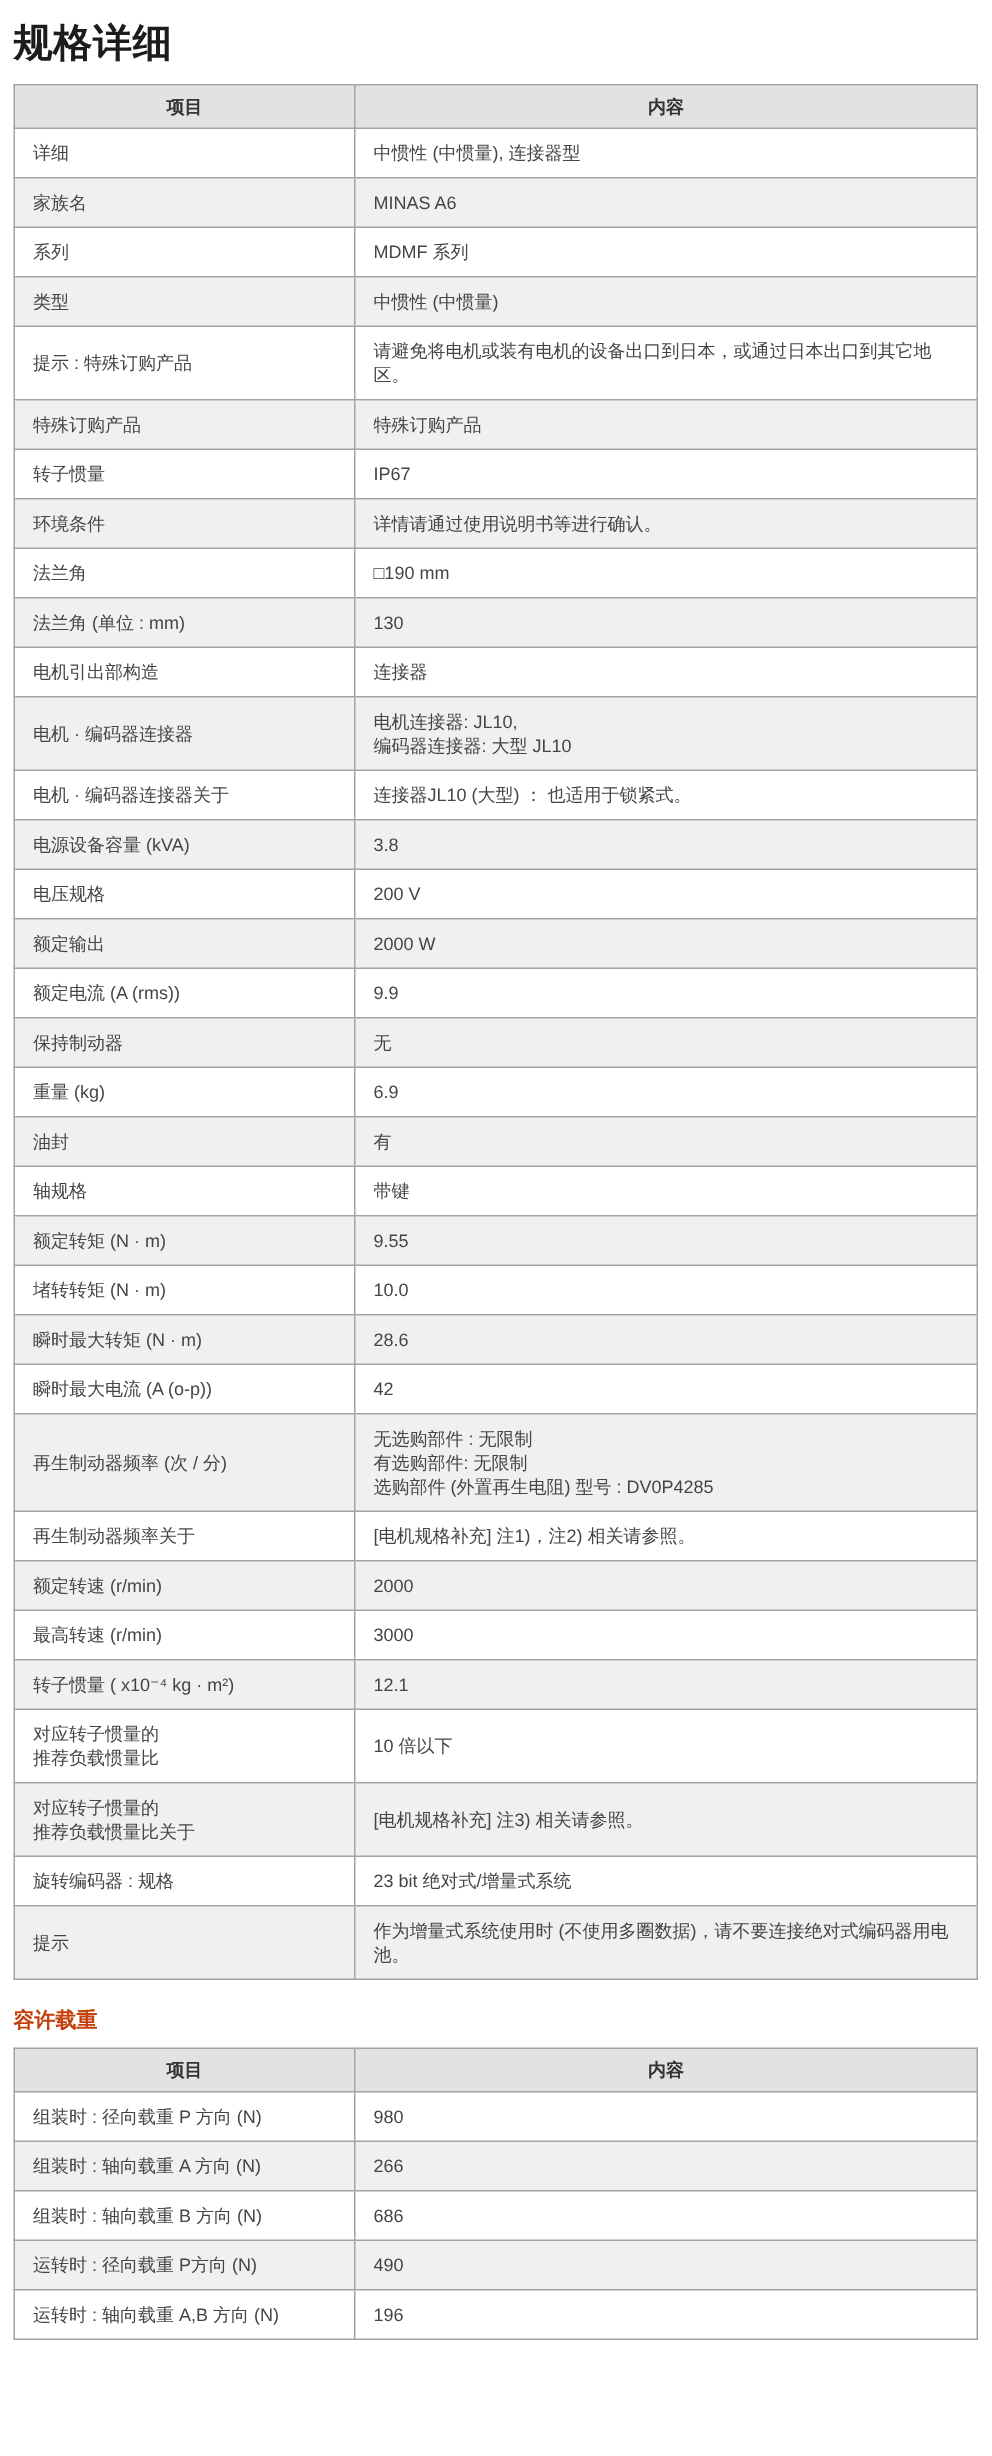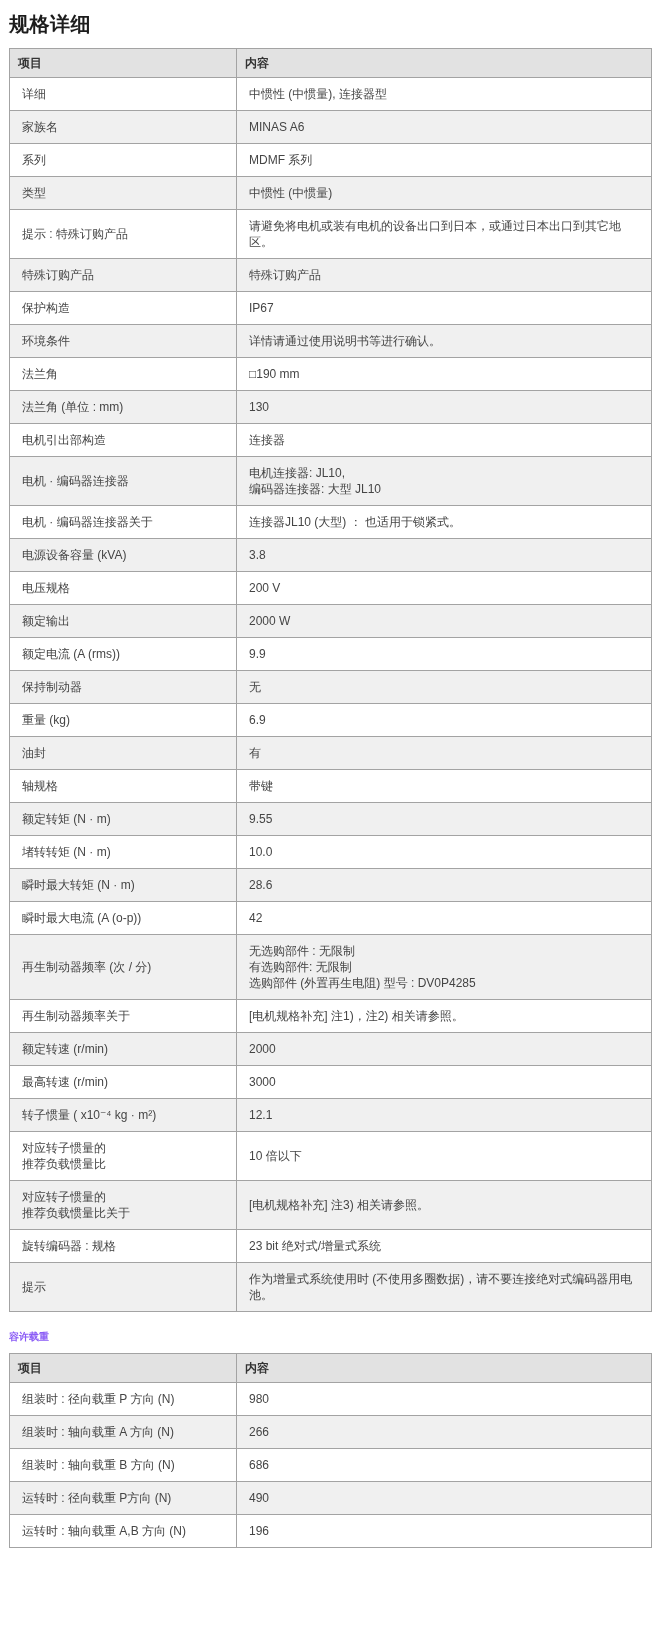--- a/index.html
+++ b/index.html
@@ -7,48 +7,48 @@
     margin: 0;
     padding: 0;
     background: #ffffff;
     font-family: "Liberation Sans", "DejaVu Sans", sans-serif;
   }
   .page {
     width: 661px;
     padding: 9px 9px 4px 9px;
   }
   .page-title {
-    font-size: 20px;
+    font-size: 26px;
     font-weight: bold;
     color: #1c1c1c;
     margin: 2px 0 10px 0;
     letter-spacing: 0.5px;
   }
   .section-title {
-    font-size: 10px;
+    font-size: 14px;
     font-weight: bold;
-    color: #8b5cf6;
+    color: #c2410c;
     margin: 18px 0 9px 0;
   }
   table.spec-table {
     width: 100%;
     border-collapse: collapse;
     table-layout: fixed;
   }
   table.spec-table th,
   table.spec-table td {
     border: 1px solid #a3a3a3;
     font-size: 12px;
     vertical-align: middle;
   }
   table.spec-table thead th {
     background: #e2e2e2;
     color: #333333;
     font-weight: bold;
-    text-align: left;
+    text-align: center;
     padding: 7px 8px;
     line-height: 14px;
   }
   table.spec-table td {
     color: #454545;
     padding: 8px 12px;
     line-height: 16px;
     white-space: pre-line;
     background: #ffffff;
   }
@@ -92,21 +92,21 @@
         </tr>
         <tr>
           <td>提示 : 特殊订购产品</td>
           <td>请避免将电机或装有电机的设备出口到日本，或通过日本出口到其它地区。</td>
         </tr>
         <tr>
           <td>特殊订购产品</td>
           <td>特殊订购产品</td>
         </tr>
         <tr>
-          <td>保护构造</td>
+          <td>转子惯量</td>
           <td>IP67</td>
         </tr>
         <tr>
           <td>环境条件</td>
           <td>详情请通过使用说明书等进行确认。</td>
         </tr>
         <tr>
           <td>法兰角</td>
           <td>□190 mm</td>
         </tr>

